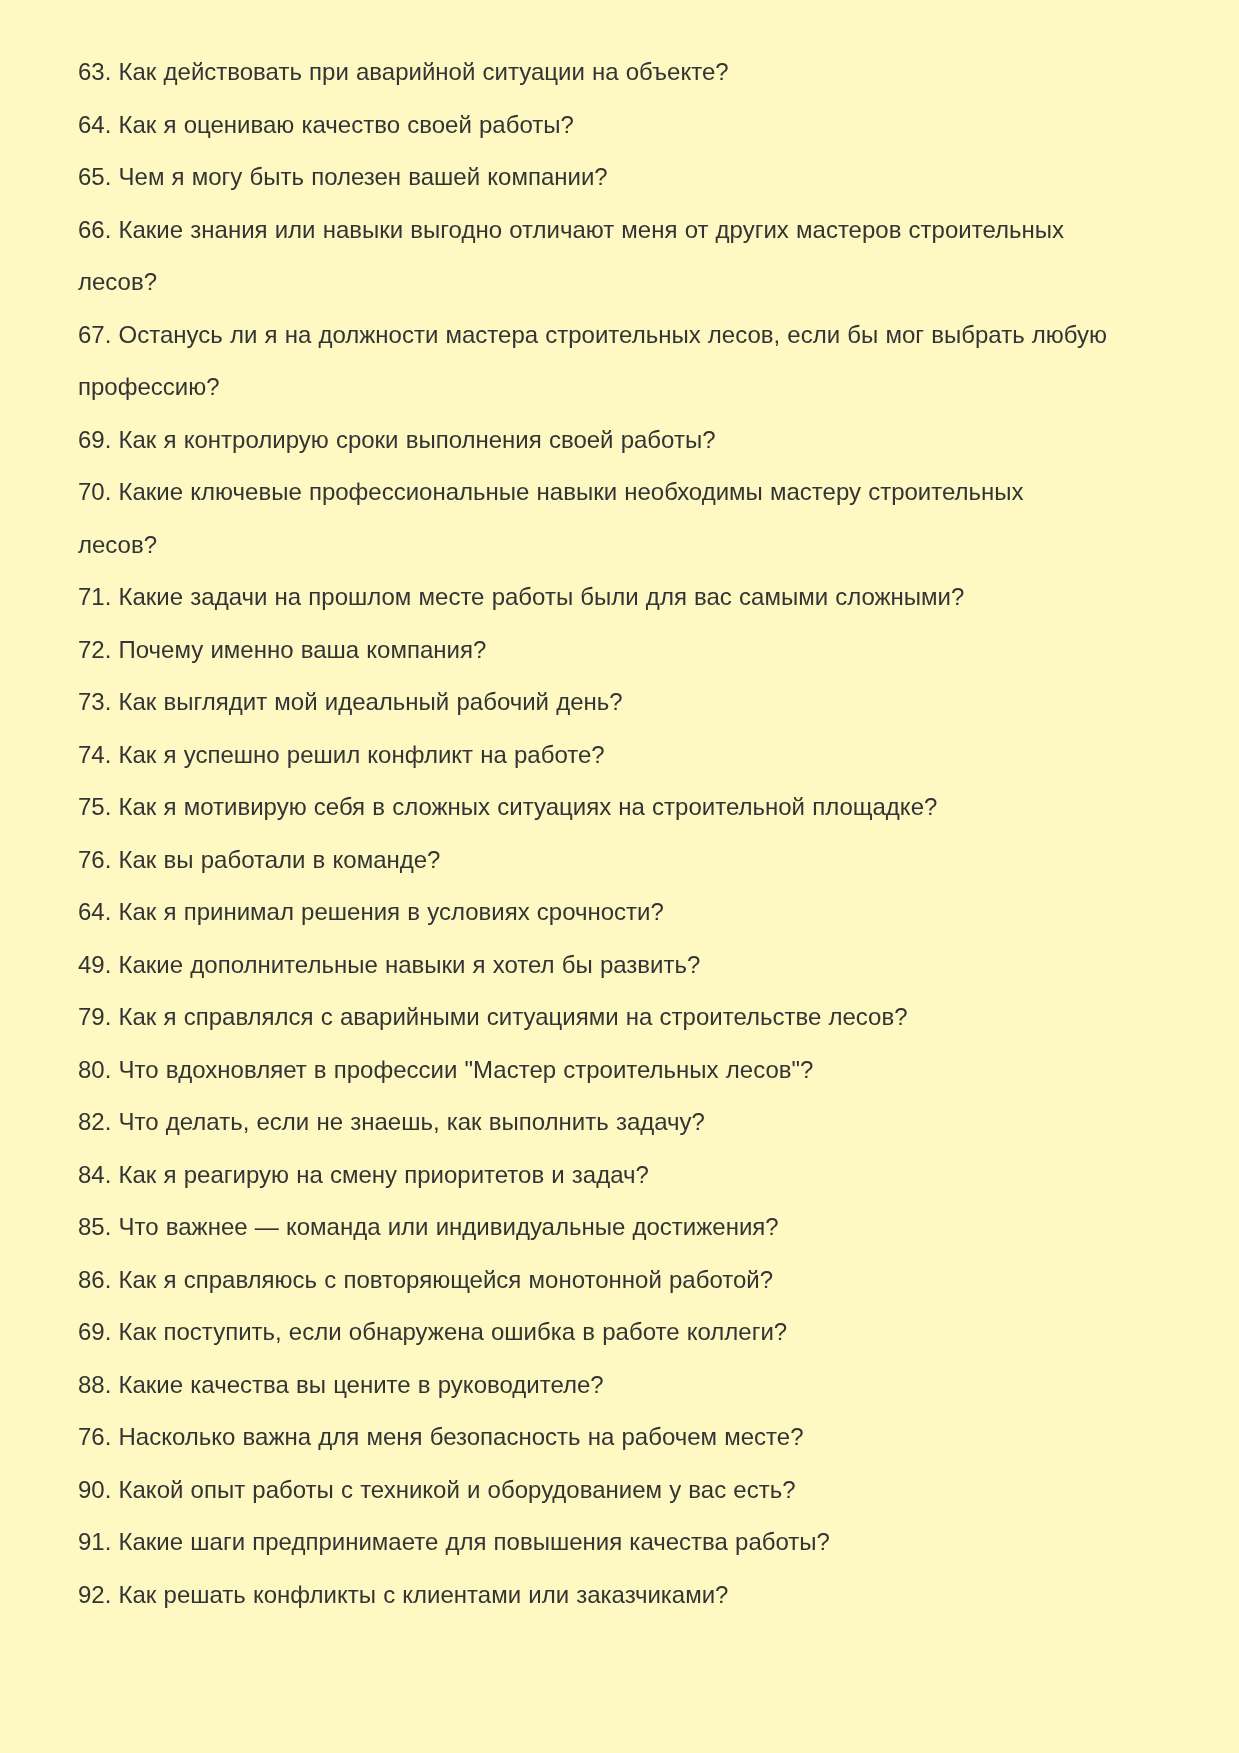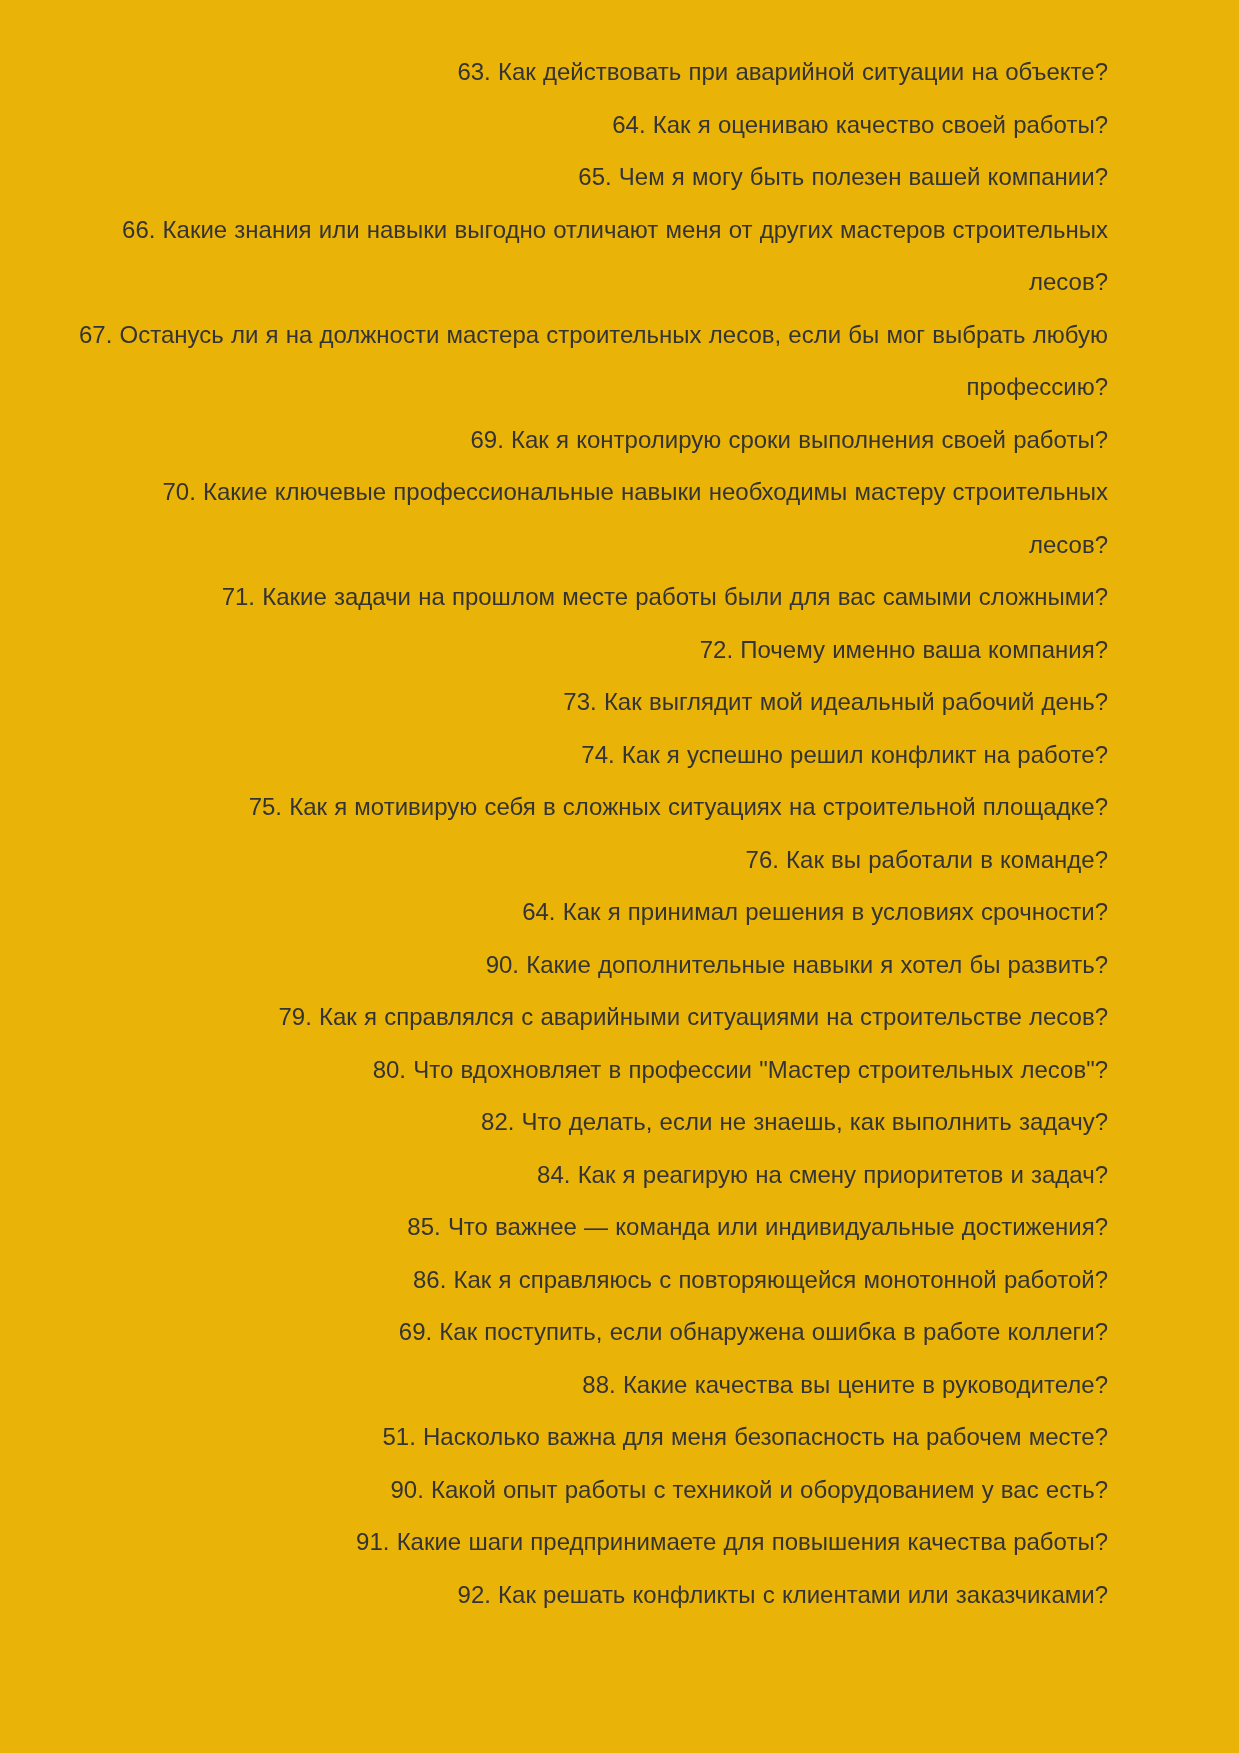--- a/index.html
+++ b/index.html
@@ -4,24 +4,23 @@
 <style>
   html, body {
     margin: 0;
     padding: 0;
     background: #ffffff;
   }
   .page {
     position: relative;
     width: 1239px;
     height: 1753px;
-    background: #eab308;
+    background: #fef9c3;
     overflow: hidden;
     font-family: "Liberation Sans", "DejaVu Sans", sans-serif;
-    text-align: right;
   }
   .content {
     box-sizing: content-box;
     padding: 46px 0 0 78px;
     width: 1030px;
   }
   .q-item {
     margin: 0;
     font-size: 24px;
     line-height: 52.5px;
@@ -44,27 +43,27 @@
       <p class="q-item">67. Останусь ли я на должности мастера строительных лесов, если бы мог выбрать любую профессию?</p>
       <p class="q-item">69. Как я контролирую сроки выполнения своей работы?</p>
       <p class="q-item">70. Какие ключевые профессиональные навыки необходимы мастеру строительных лесов?</p>
       <p class="q-item">71. Какие задачи на прошлом месте работы были для вас самыми сложными?</p>
       <p class="q-item">72. Почему именно ваша компания?</p>
       <p class="q-item">73. Как выглядит мой идеальный рабочий день?</p>
       <p class="q-item">74. Как я успешно решил конфликт на работе?</p>
       <p class="q-item">75. Как я мотивирую себя в сложных ситуациях на строительной площадке?</p>
       <p class="q-item">76. Как вы работали в команде?</p>
       <p class="q-item">64. Как я принимал решения в условиях срочности?</p>
-      <p class="q-item">90. Какие дополнительные навыки я хотел бы развить?</p>
+      <p class="q-item">49. Какие дополнительные навыки я хотел бы развить?</p>
       <p class="q-item">79. Как я справлялся с аварийными ситуациями на строительстве лесов?</p>
       <p class="q-item">80. Что вдохновляет в профессии "Мастер строительных лесов"?</p>
       <p class="q-item">82. Что делать, если не знаешь, как выполнить задачу?</p>
       <p class="q-item">84. Как я реагирую на смену приоритетов и задач?</p>
       <p class="q-item">85. Что важнее — команда или индивидуальные достижения?</p>
       <p class="q-item">86. Как я справляюсь с повторяющейся монотонной работой?</p>
       <p class="q-item">69. Как поступить, если обнаружена ошибка в работе коллеги?</p>
       <p class="q-item">88. Какие качества вы цените в руководителе?</p>
-      <p class="q-item">51. Насколько важна для меня безопасность на рабочем месте?</p>
+      <p class="q-item">76. Насколько важна для меня безопасность на рабочем месте?</p>
       <p class="q-item">90. Какой опыт работы с техникой и оборудованием у вас есть?</p>
       <p class="q-item">91. Какие шаги предпринимаете для повышения качества работы?</p>
       <p class="q-item">92. Как решать конфликты с клиентами или заказчиками?</p>
     </section>
 </main>
 
 </body></html>

